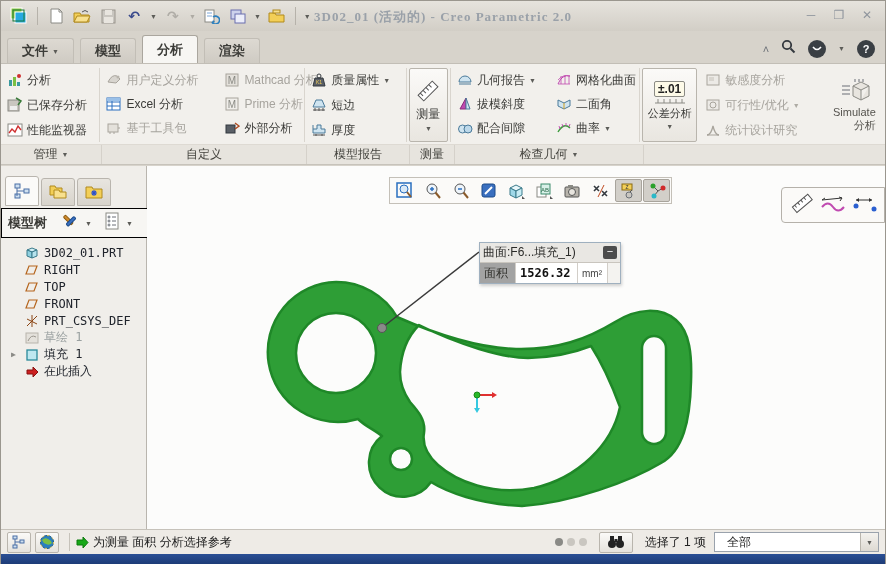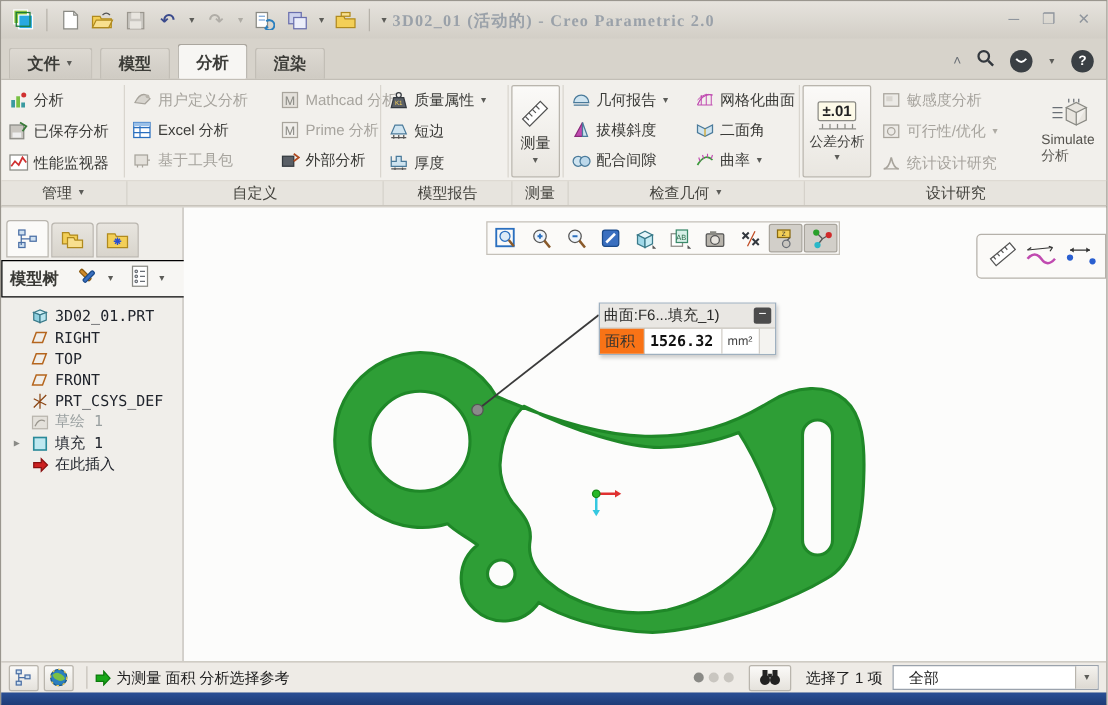--- a/index.html
+++ b/index.html
@@ -50,21 +50,21 @@
     font-size:12px; color:#3b3b38; white-space:nowrap; border-radius:2px; }
   .rbtn.dis { color:#a7a49e; }
   .ri { width:16px; height:16px; flex:none; display:inline-flex; }
   .bigbtn { width:100%; height:74px; display:flex; flex-direction:column; align-items:center;
     justify-content:center; gap:2px; font-size:12px; color:#3b3b38;
     border:1px solid #b9b5ad; border-radius:2px; background:linear-gradient(#fbfaf8,#e9e6e0); }
   .bigbtn .bi { width:26px; height:26px; }
   .design-inner { display:flex; height:74px; gap:4px; }
   .tolbox { font-size:12px; font-weight:bold; color:#222; background:#fdfae8;
     border:1px solid #8a8a84; padding:0 3px; border-radius:2px; }
-  .simtext { font-size:11px; color:#55534e; text-align:left; line-height:1.2; }
+  .simtext { font-size:11px; color:#55534e; text-align:right; line-height:1.2; }
 
   .labelrow { position:absolute; left:0; top:143px; width:100%; height:21px;
     background:#e7e4de; border-top:1px solid #dedad3; border-bottom:1px solid #c7c3bb;
     display:flex; }
   .glabel { display:flex; align-items:center; justify-content:center; gap:4px;
     font-size:12px; color:#45443f; border-right:1px solid #d5d1ca; }
 
   
   .main { position:absolute; left:0; top:165px; width:100%; height:363px; display:flex; }
   .leftpanel { width:146px; height:100%; background:#f0eeea; border-right:1px solid #b9b5ae;
@@ -99,21 +99,21 @@
     display:flex; align-items:center; gap:6px; padding-left:8px; overflow:hidden; }
 
   .note { position:absolute; left:332px; top:76px; width:142px; background:#fff;
     border:1px solid #9fb0bf; box-shadow:1px 2px 3px rgba(0,0,0,.18); font-size:12px; }
   .note-h { height:20px; background:#e9e7e3; display:flex; align-items:center;
     justify-content:space-between; padding:0 3px; border-bottom:1px solid #c9c5be; color:#2a2a28; }
   .minusbtn { width:14px; height:13px; background:#4c4c4c; color:#fff; border-radius:2px;
     font-size:11px; line-height:11px; text-align:center; }
   .note-b { display:flex; height:20px; align-items:stretch; }
   .ncell { display:flex; align-items:center; padding:0 4px; border-right:1px solid #d2cec8; }
-  .ncell.lab { background:#f97316; width:36px; color:#33332f; }
+  .ncell.lab { background:#a3a3a3; width:36px; color:#33332f; }
   .ncell.val { width:62px; color:#111; font-weight:bold; font-family:"DejaVu Sans Mono",monospace; font-size:12px; }
   .ncell.unit { width:30px; font-size:10px; color:#444; }
 
   
   .statusbar { position:absolute; left:0; top:528px; width:100%; height:25px;
     background:#eeebe6; border-top:1px solid #c6c2ba; display:flex; align-items:center;
     padding:0 6px; font-size:12px; color:#222; }
   .sbtn { width:24px; height:21px; border:1px solid #b9b5ad; border-radius:2px;
     background:linear-gradient(#fbfaf8,#e5e2dc); display:flex; align-items:center; justify-content:center; margin-right:4px; }
   .ssep { width:1px; height:18px; background:#c6c2ba; margin:0 6px; }
@@ -530,23 +530,20 @@
       </div>
     <div class="glabel" style="width:103px;">
         <span>模型报告</span>
       </div>
     <div class="glabel" style="width:45px;">
         <span>测量</span>
       </div>
     <div class="glabel" style="width:189px;">
         <span>检查几何</span>
         <span class="caret">▼</span>
-      </div>
-    <div class="glabel" style="flex:1;border-right:none;">
-        <span>设计研究</span>
       </div>
   </div>
 
   <div class="main">
 
     <div class="leftpanel">
       <div class="ptabs">
         <div class="ptab active">
           <svg width="18" height="18" viewBox="0 0 18 18">
               <rect x="2" y="2" width="5" height="4" fill="#cfe0f0" stroke="#4a6fa5"></rect>

